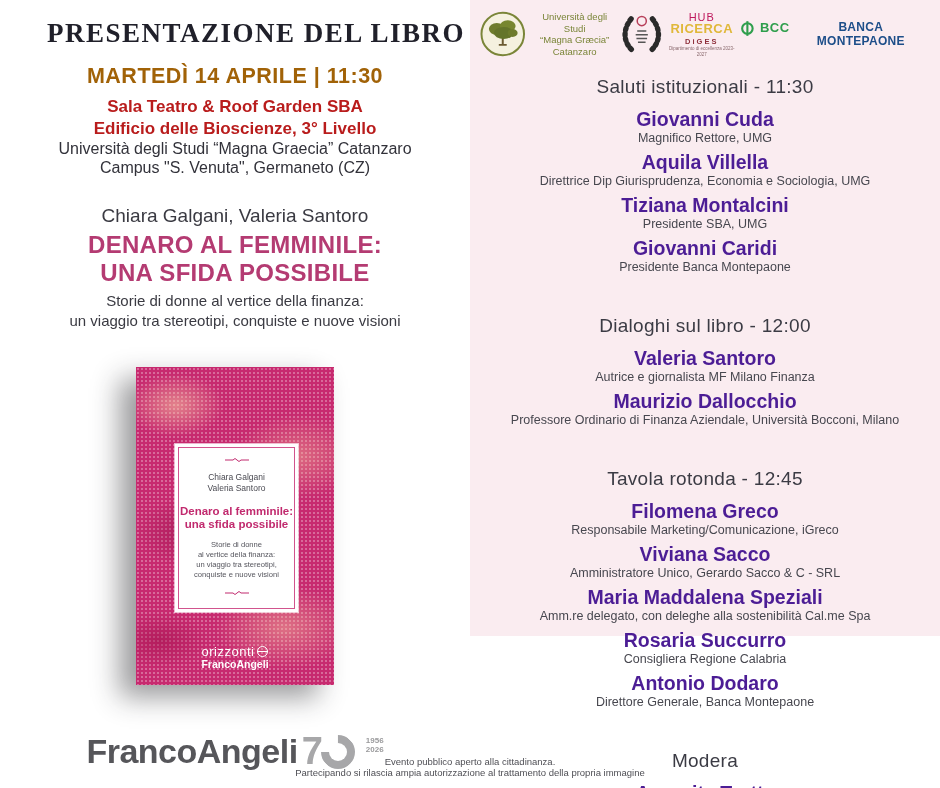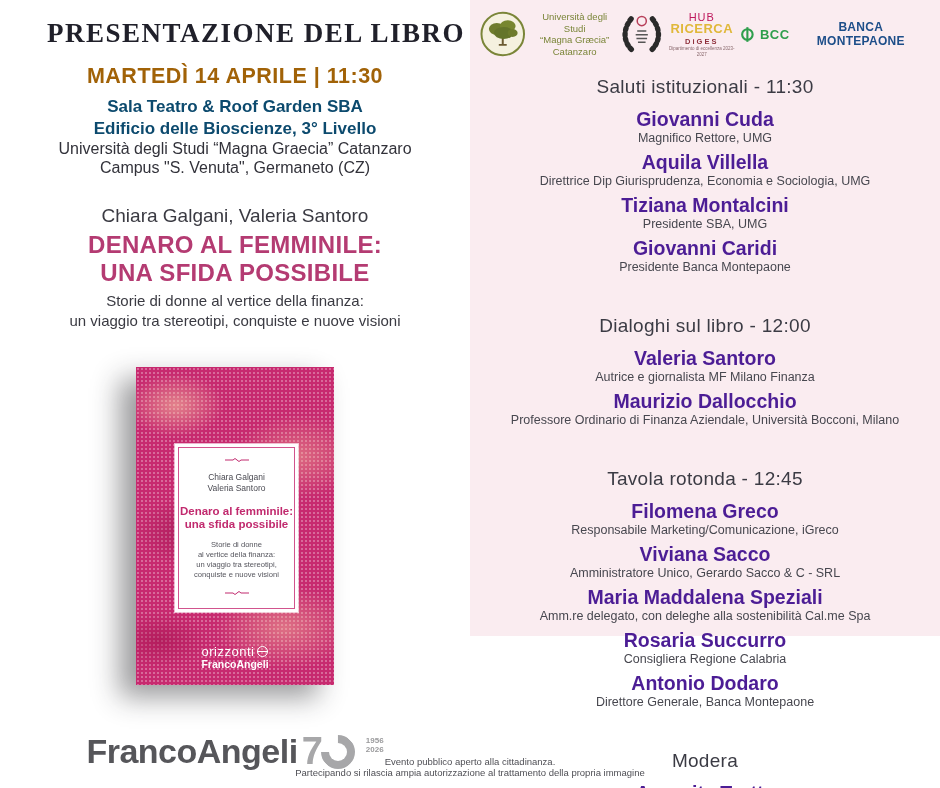--- a/index.html
+++ b/index.html
@@ -4,21 +4,21 @@
 <style>
   html,body{margin:0;padding:0;}
   body{font-family:"Liberation Sans","DejaVu Sans",sans-serif;}
   .canvas{position:relative;width:940px;height:788px;overflow:hidden;background:#ffffff;}
 
   
   .left{position:absolute;left:0;top:0;width:470px;height:788px;background:#ffffff;text-align:center;}
   .l-title{margin-top:18px;font-family:"Liberation Serif","DejaVu Serif",serif;font-weight:700;
            font-size:27px;letter-spacing:1.5px;color:#20202a;padding-left:42px;}
   .l-date{margin-top:15px;font-size:21.5px;font-weight:800;letter-spacing:.5px;color:#a16207;}
-  .l-venue-b{margin-top:2px;font-size:17px;font-weight:700;color:#0c4a6e;line-height:20px;}
+  .l-venue-b{margin-top:2px;font-size:17px;font-weight:700;color:#b91c1c;line-height:20px;}
   .l-venue-b.first{margin-top:8px;}
   .l-venue{font-size:16px;color:#32323a;line-height:19px;}
   .l-authors{margin-top:28px;font-size:19px;color:#3a3a42;}
   .l-booktitle{font-size:24px;font-weight:800;color:#b43b72;line-height:28px;letter-spacing:.3px;}
   .l-booktitle.first{margin-top:4px;}
   .l-sub{font-size:15px;color:#3a3a42;line-height:20px;}
   .l-sub.first{margin-top:4px;}
 
   
   .cover{position:relative;width:198px;height:318px;margin:36px auto 0;
@@ -63,21 +63,21 @@
   .right{position:absolute;left:470px;top:0;width:470px;height:636px;background:#faecf0;text-align:center;}
   .logo-row{display:flex;align-items:center;justify-content:space-between;padding:8px 12px 0 10px;height:52px;}
   .logo-umg{display:flex;align-items:center;gap:5px;}
   .umg-text{text-align:center;color:#7a8538;font-size:9.5px;line-height:11.5px;}
   .wreath{display:block;}
   .logo-hub{text-align:center;line-height:10px;}
   .hub-l1{font-size:11px;font-weight:400;color:#be185d;letter-spacing:1px;line-height:12px;}
   .hub-l2{font-size:13px;font-weight:800;letter-spacing:.5px;line-height:12px;color:#e0b83a;}
   .hub-l3{font-size:7.5px;font-weight:800;color:#8e2f3a;letter-spacing:2px;line-height:9px;margin-top:2px;}
   .hub-l4{font-size:4.5px;color:#8a6a6e;line-height:6px;}
-  .logo-bcc{display:flex;align-items:center;gap:4px;}
+  .logo-bcc{display:flex;align-items:flex-start;gap:4px;}
   .bcc-abbr{font-size:13px;font-weight:800;color:#2e9e4c;letter-spacing:.5px;}
   .bcc-name{font-size:12px;font-weight:800;color:#1d4e89;letter-spacing:.3px;}
 
   .sec-heading{font-size:19px;color:#3b3b44;letter-spacing:.3px;margin:40px 0 9px;}
   .sec-heading.first{margin-top:16px;}
   .sp-name{font-size:19.5px;font-weight:800;color:#4c1d95;line-height:24px;}
   .sp-role{font-size:12.5px;color:#47474f;line-height:15px;margin-bottom:4px;}
 
   
   .footer{position:absolute;left:0;right:0;bottom:10px;text-align:center;}

